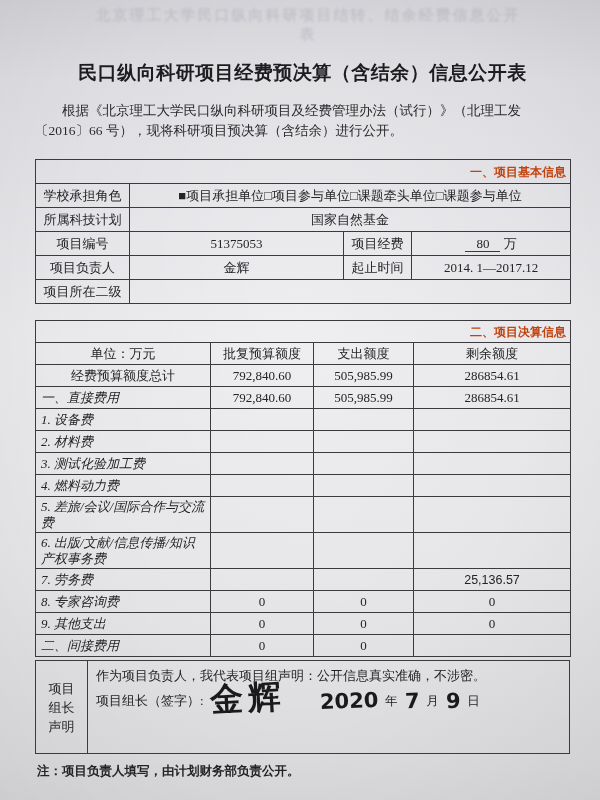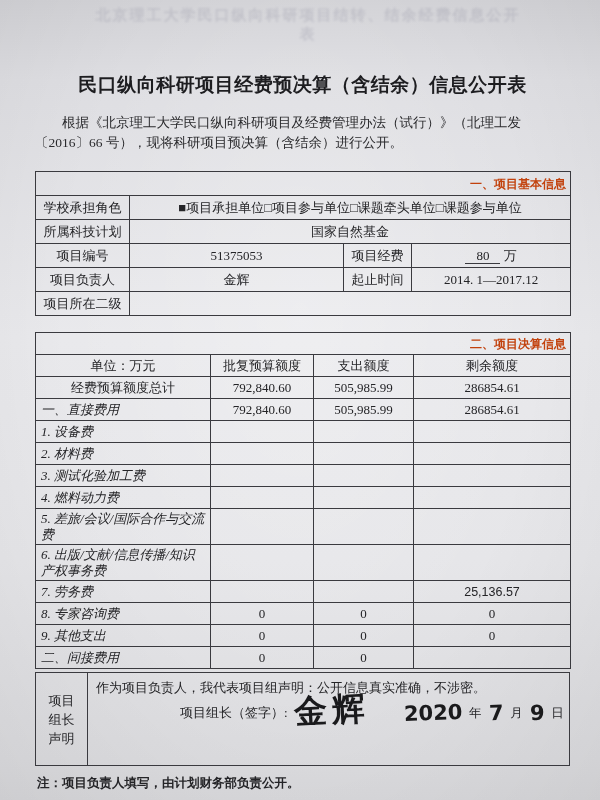--- a/index.html
+++ b/index.html
@@ -15,21 +15,21 @@
   .paper::after{
     content:"";position:absolute;inset:0;
     background:radial-gradient(ellipse at 50% 40%, rgba(255,255,255,0.25) 0%, rgba(0,0,0,0) 55%, rgba(0,0,0,0.05) 100%);
   }
   .ghost{
     position:absolute;top:6px;left:88px;width:440px;
     font-size:15px;letter-spacing:2px;color:#8f8fa0;
     opacity:0.28;filter:blur(1.3px);
     font-weight:bold;text-align:center;
   }
-  .content{position:absolute;left:35px;top:16px;width:535px;}
+  .content{position:absolute;left:35px;top:4px;width:535px;}
   .title{
     margin-top:56px;text-align:center;
     font-size:19px;font-weight:bold;letter-spacing:0.5px;color:#1d1d20;
   }
   .intro{margin-top:15px;font-size:13.5px;line-height:20px;color:#2a2a2d;}
   .intro .l1{text-indent:2em;}
   table{border-collapse:collapse;width:535px;table-layout:fixed;margin-top:16px;}
   td{
     border:1px solid #3a3a3f;font-size:13px;color:#242427;
     padding:1px 4px;text-align:center;vertical-align:middle;
@@ -49,21 +49,21 @@
   .sans{font-family:"Liberation Sans","DejaVu Sans",sans-serif;font-size:12.5px;}
   .underlined{border-bottom:1px solid #3a3a3f;padding:0 11px;display:inline-block;line-height:14px;}
   .decl td{height:auto;}
   .decl .side{width:52px;font-size:13px;line-height:19px;padding:4px 2px;}
   .decl .body{text-align:left;padding:6px 8px 4px;vertical-align:top;height:82px;}
   .statement{font-size:13px;line-height:18px;}
   .signrow{
     display:flex;align-items:center;margin-top:8px;
     justify-content:flex-start;
   }
-  .signlabel{font-size:13px;margin-left:84px;white-space:nowrap;}
+  .signlabel{font-size:13px;white-space:nowrap;}
   .signature{
     font-size:33px;font-weight:bold;letter-spacing:5px;
     transform:rotate(-3deg);margin:-6px 4px 0 6px;
     font-family:"DejaVu Sans","Liberation Sans",sans-serif;color:#1a1a1c;
     white-space:nowrap;
   }
   .dateblock{display:flex;align-items:center;margin-left:26px;white-space:nowrap;}
   .hand{
     font-family:"DejaVu Sans","Liberation Sans",sans-serif;
     font-size:21px;font-weight:bold;transform:rotate(-2deg);

